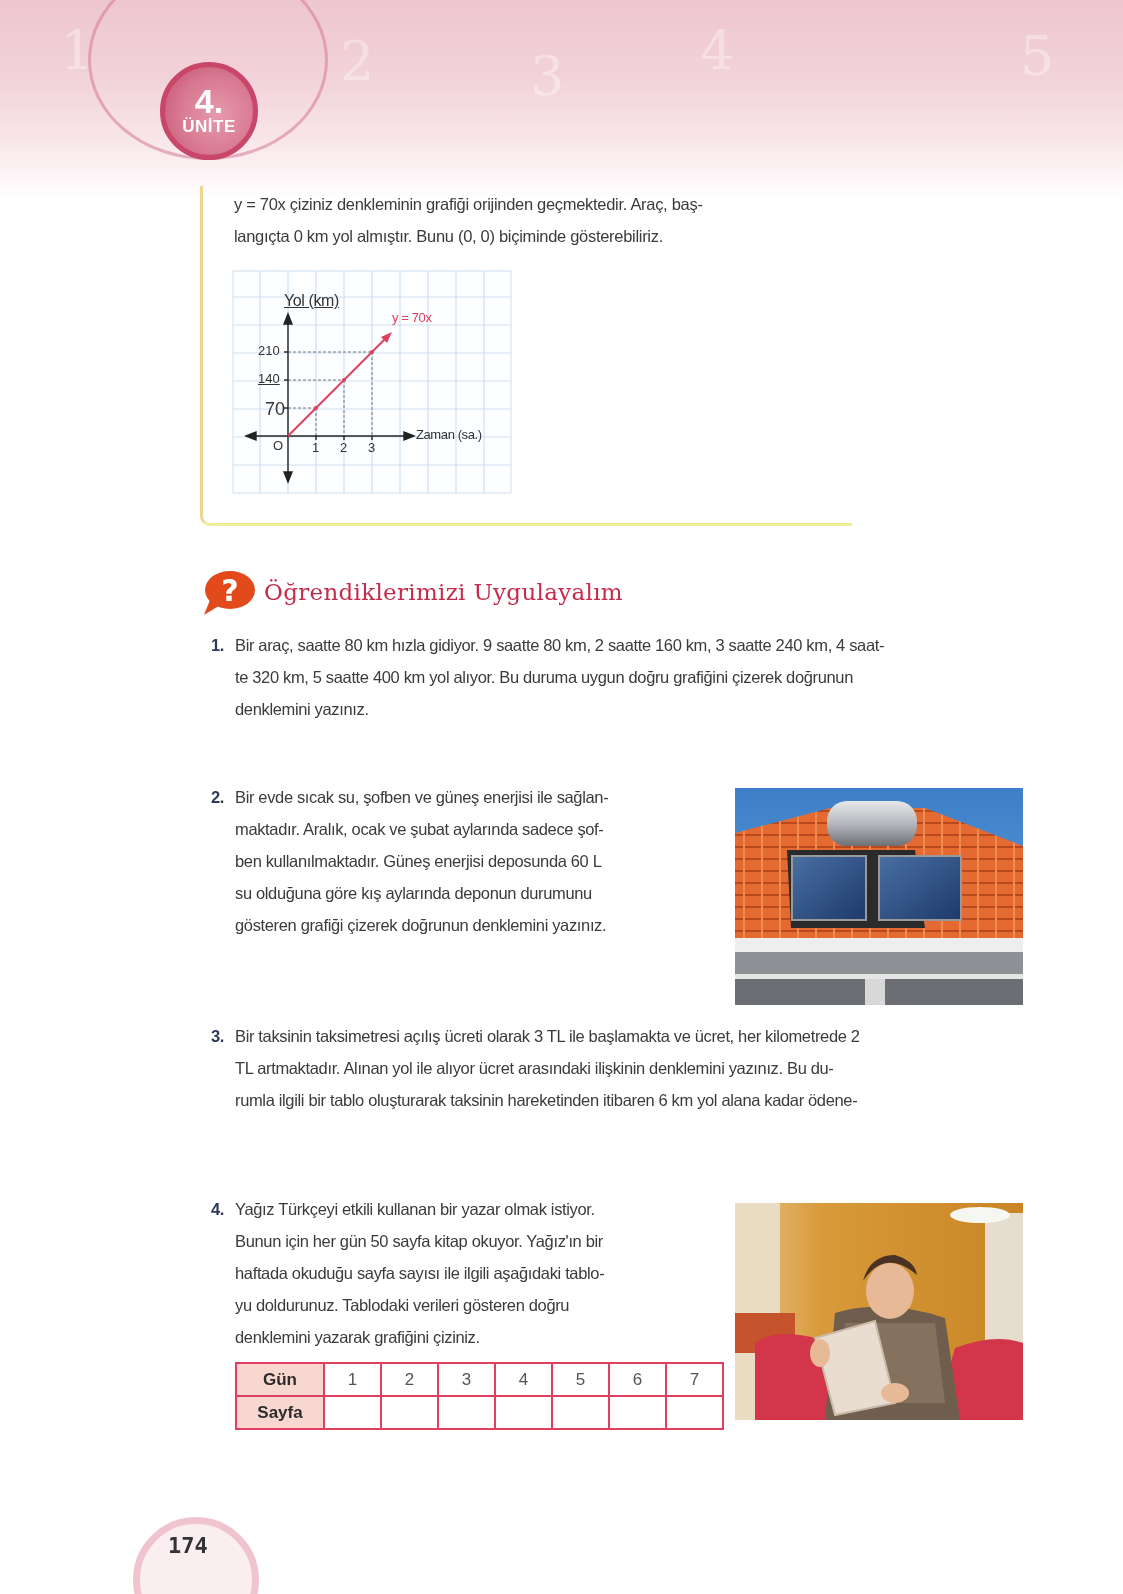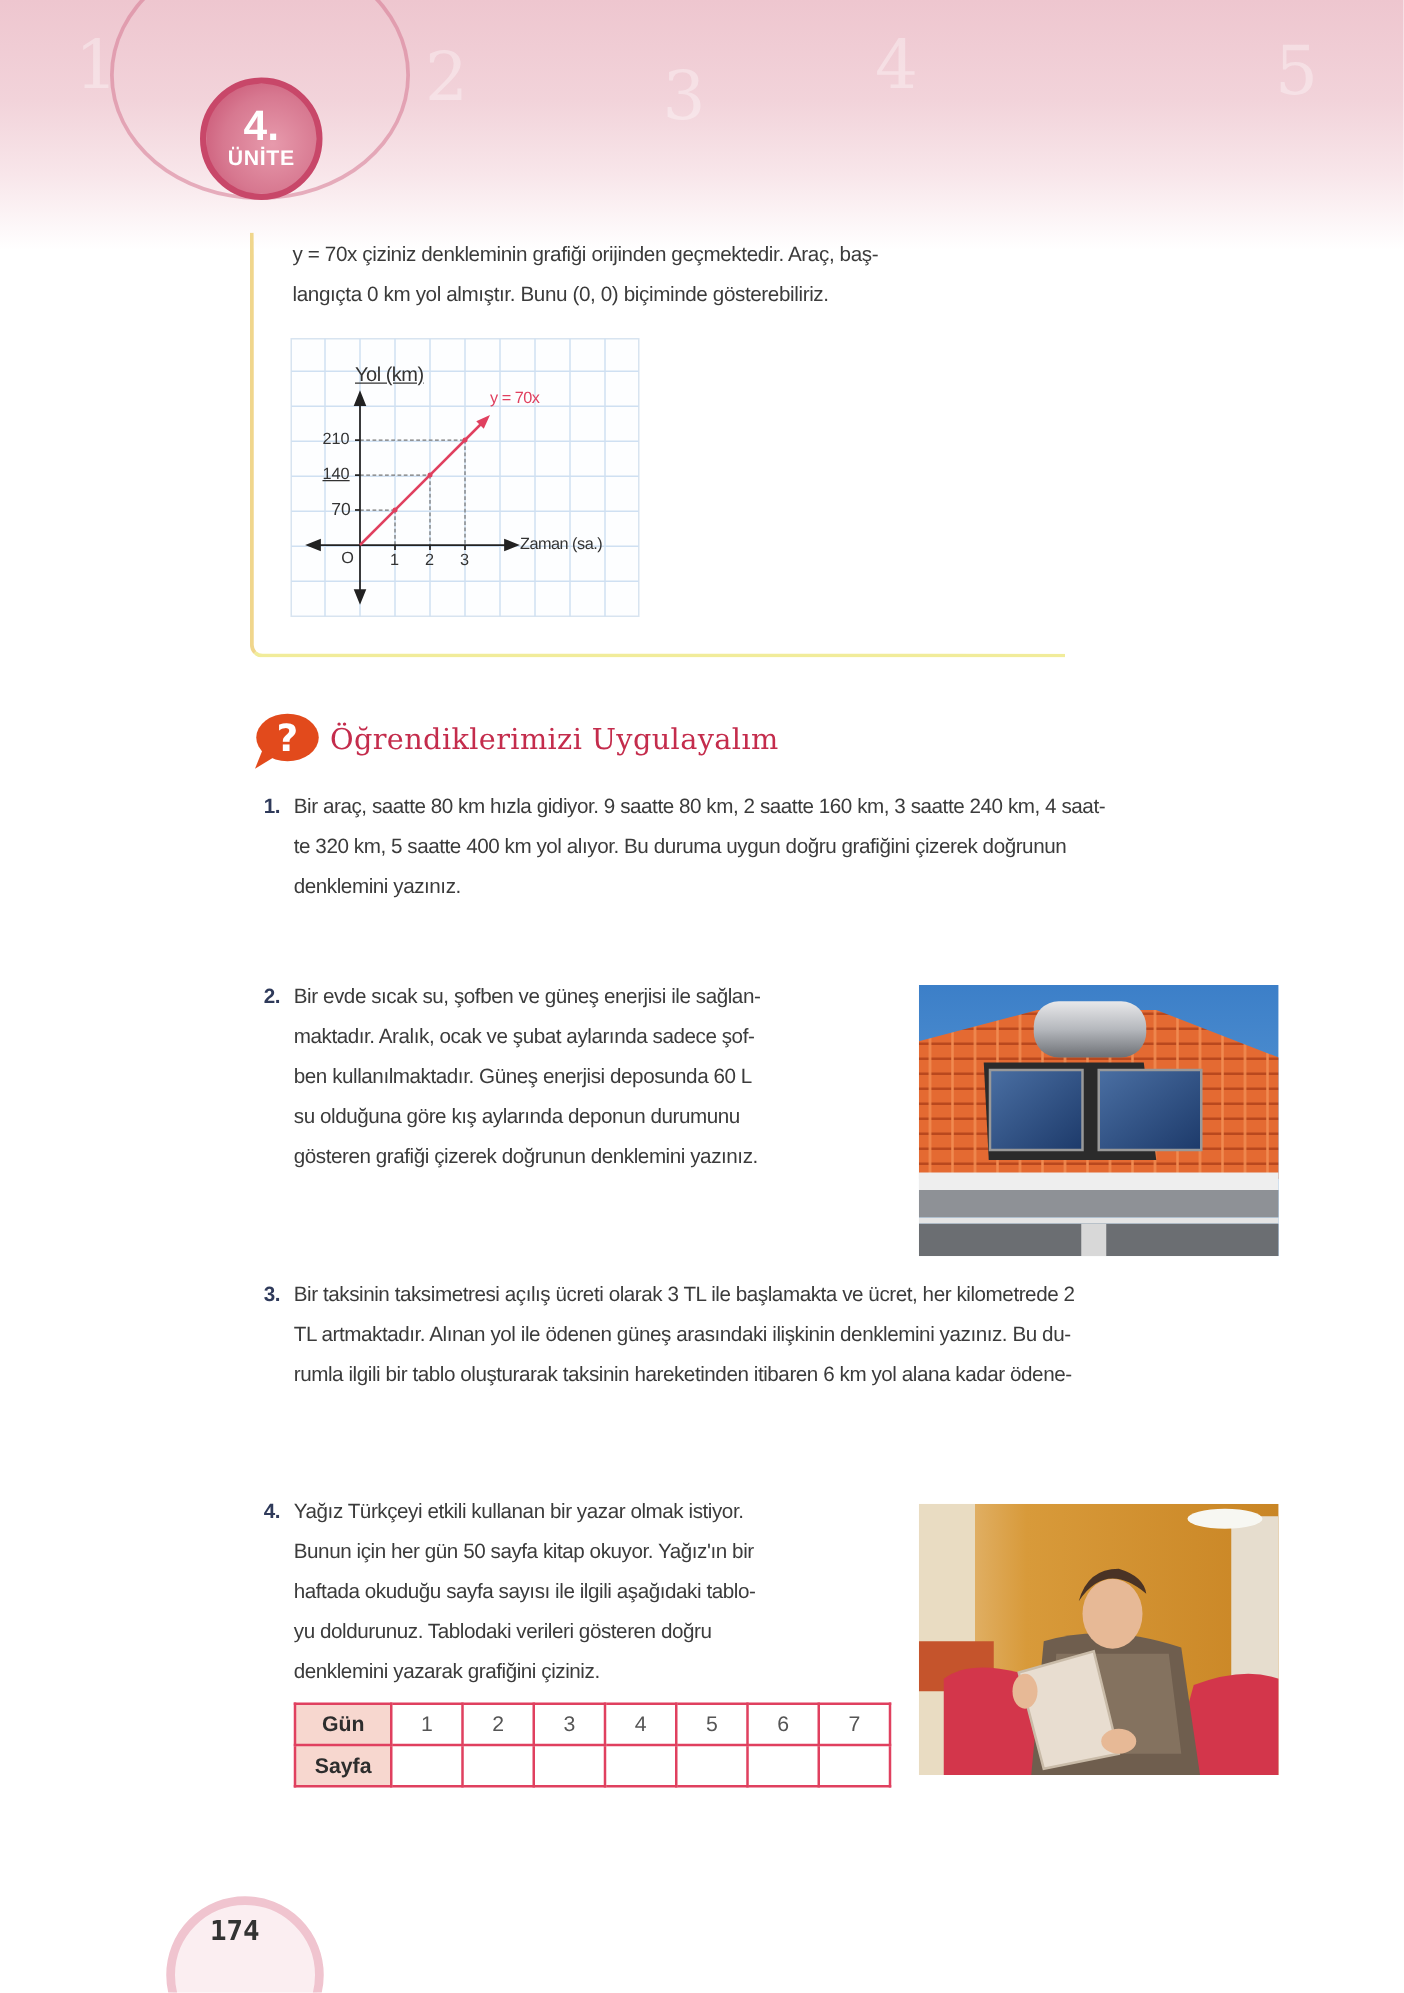--- a/index.html
+++ b/index.html
@@ -50,21 +50,21 @@
 
   .photo { position: absolute; overflow: hidden; }
   .photo-solar { left: 735px; top: 788px; width: 288px; height: 217px; }
   .photo-boy { left: 735px; top: 1203px; width: 288px; height: 217px; }
 
   .sayfa-table {
     position: absolute; left: 235px; top: 1362px; border-collapse: collapse; border: 2px solid #e0405f;
     font-size: 17px;
   }
   .sayfa-table td { border: 2px solid #e0405f; height: 33px; text-align: center; color: #555; }
-  .sayfa-table td.head { background: #f7d7cf; font-weight: bold; color: #2d2d2d; width: 77px; }
+  .sayfa-table td.head { background: #f7d7cf; font-weight: bold; color: #2d2d2d; width: 88px; }
   .sayfa-table td.cell { width: 57px; }
 
   .page-circle {
     position: absolute; left: 133px; top: 1517px; width: 126px; height: 126px; border-radius: 50%;
     border: 7px solid #f0c4cf; background: #fbeef1;
   }
   .page-number {
     position: absolute; left: 168px; top: 1533px; font-family: "DejaVu Sans Mono", monospace; font-size: 22px; font-weight: bold; color: #333;
   }
 </style>
@@ -141,21 +141,21 @@
     <polygon points="160,62 149,67 155,73" fill="#e0405f"></polygon>
     <circle cx="84" cy="138" r="2" fill="#e0405f"></circle>
     <circle cx="112" cy="110" r="2" fill="#e0405f"></circle>
     <circle cx="140" cy="82" r="2" fill="#e0405f"></circle>
   </svg>
 
   <span style="position:absolute;left:52px;top:22px;font-size:16px;color:#333;letter-spacing:-0.4px;text-decoration:underline;">Yol (km)</span>
   <span style="position:absolute;left:160px;top:40px;font-size:13px;color:#e0405f;letter-spacing:-0.4px;">y = 70x</span>
   <span style="position:absolute;left:26px;top:73px;font-size:13px;color:#333;">210</span>
   <span style="position:absolute;left:26px;top:101px;font-size:13px;color:#333;text-decoration:underline;">140</span>
-  <span style="position:absolute;left:33px;top:129px;font-size:14px;color:#333;">70</span>
+  <span style="position:absolute;left:33px;top:129px;font-size:18px;color:#333;">70</span>
   <span style="position:absolute;left:41px;top:168px;font-size:13px;color:#333;">O</span>
   <span style="position:absolute;left:80px;top:170px;font-size:13px;color:#333;">1</span>
   <span style="position:absolute;left:108px;top:170px;font-size:13px;color:#333;">2</span>
   <span style="position:absolute;left:136px;top:170px;font-size:13px;color:#333;">3</span>
   <span style="position:absolute;left:184px;top:157px;font-size:13px;color:#333;letter-spacing:-0.4px;">Zaman (sa.)</span>
 </div>
 
 <div class="section-title">
   <div class="q-icon">
     <svg width="56" height="46" viewBox="0 0 56 46">
@@ -220,21 +220,21 @@
     <rect x="0" y="186" width="288" height="5" fill="#e5e5e5"></rect>
     <rect x="0" y="191" width="288" height="26" fill="#6b6e72"></rect>
     <rect x="130" y="191" width="20" height="26" fill="#d8d8d8"></rect>
   </svg>
 </div>
 
 <div class="q-block" style="left:211px;top:1020px;width:810px;">
   <span class="qnum">3.</span>
   <div class="qtext">
     <div>Bir taksinin taksimetresi açılış ücreti olarak 3 TL ile başlamakta ve ücret, her kilometrede 2</div>
-    <div>TL artmaktadır. Alınan yol ile ödenen güneş arasındaki ilişkinin denklemini yazınız. Bu du-</div>
+    <div>TL artmaktadır. Alınan yol ile alıyor ücret arasındaki ilişkinin denklemini yazınız. Bu du-</div>
     <div>rumla ilgili bir tablo oluşturarak taksinin hareketinden itibaren 6 km yol alana kadar ödene-</div>
   </div>
 </div>
 
 <div class="q-block" style="left:211px;top:1193px;width:500px;">
   <span class="qnum">4.</span>
   <div class="qtext">
     <div>Yağız Türkçeyi etkili kullanan bir yazar olmak istiyor.</div>
     <div>Bunun için her gün 50 sayfa kitap okuyor. Yağız'ın bir</div>
     <div>haftada okuduğu sayfa sayısı ile ilgili aşağıdaki tablo-</div>

